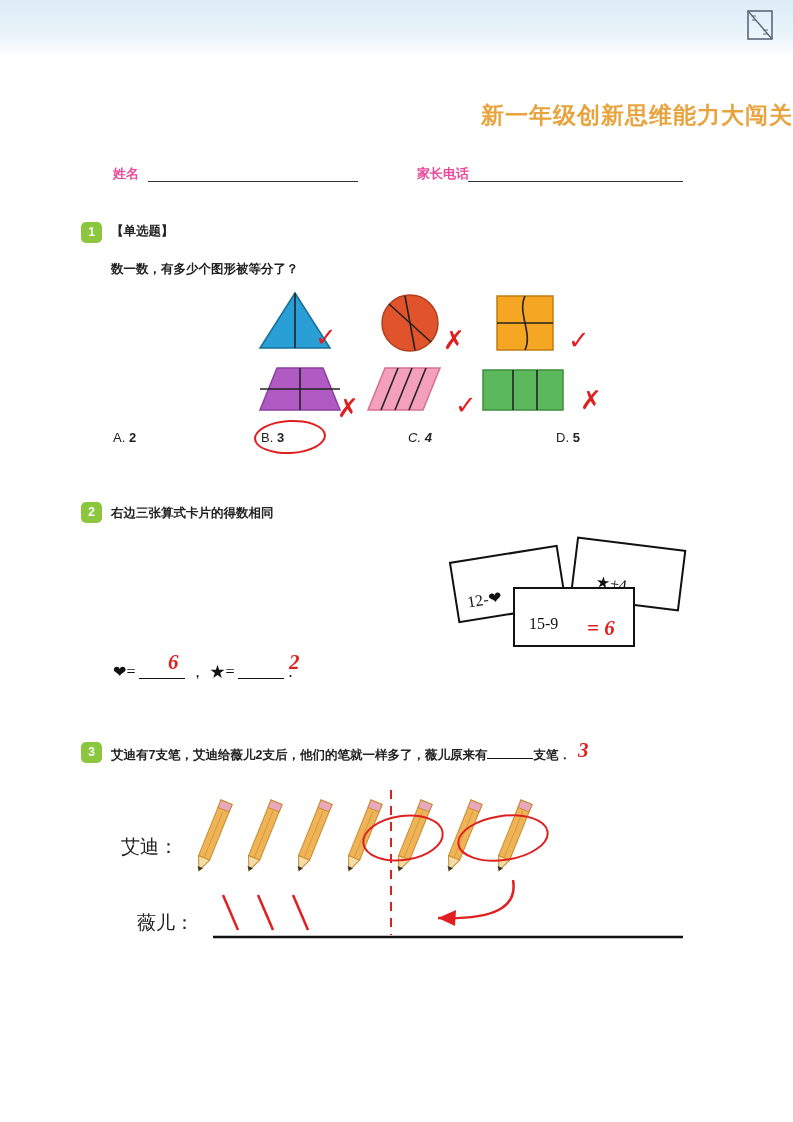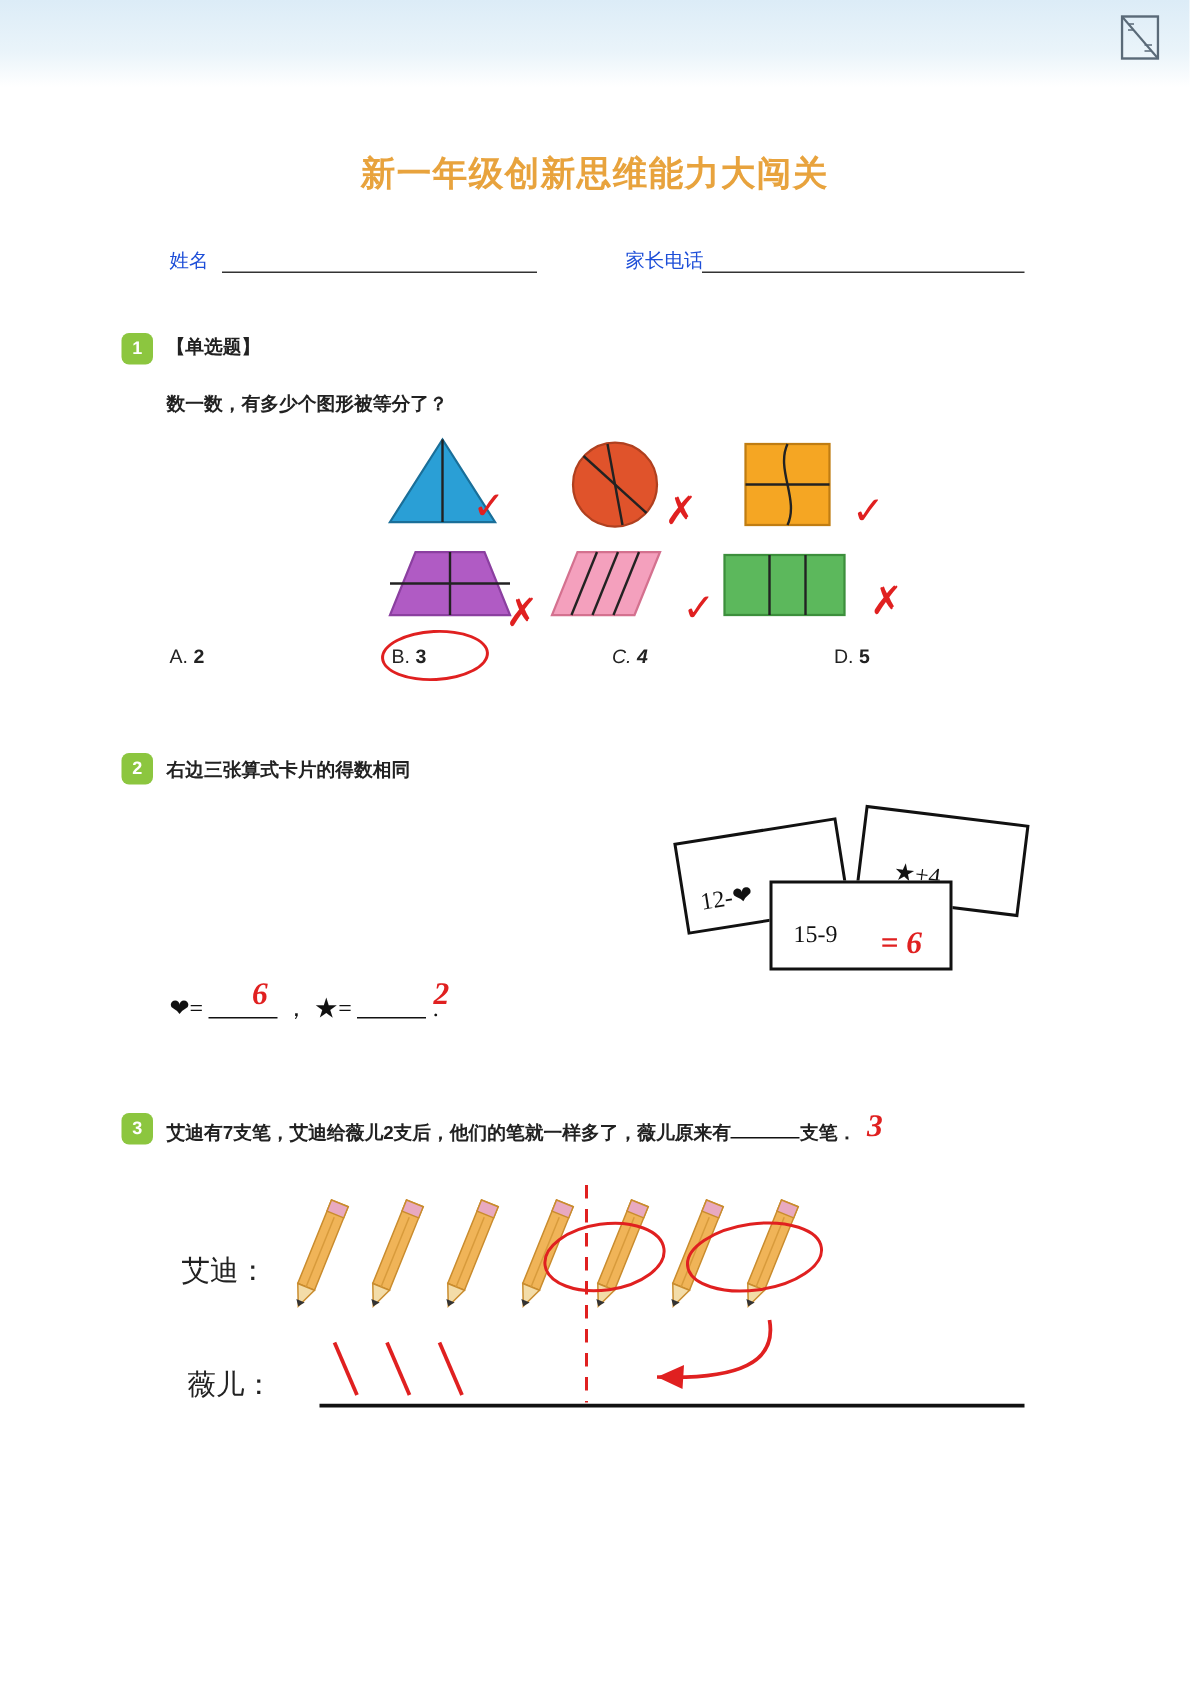--- a/index.html
+++ b/index.html
@@ -32,36 +32,36 @@
     right: 20px;
     width: 26px;
     height: 30px;
   }
   
   .doc-title {
     position: absolute;
     top: 100px;
     left: 0;
     width: 793px;
-    text-align: center;
+    text-align: right;
     font-size: 23px;
     font-weight: bold;
     color: #e8a33d;
     letter-spacing: 1px;
   }
   
   .name-row {
     position: absolute;
     top: 163px;
     left: 113px;
     width: 570px;
     height: 24px;
     font-size: 13px;
-    font-weight: normal;
-    color: #1d4ed8;
+    font-weight: bold;
+    color: #ec4899;
   }
   .name-label { position: absolute; left: 0; top: 2px; }
   .name-line {
     position: absolute;
     left: 35px; top: 18px;
     width: 210px;
     border-bottom: 1px solid #333;
   }
   .phone-label { position: absolute; left: 290px; top: 2px; padding-left: 14px; }
   .phone-line {
@@ -293,21 +293,21 @@
   </div>
 
   <div class="qnum q3-num">3</div>
   <div class="qtext q3-text">
     <span>艾迪有</span><span>7</span><span>支笔，艾迪给薇儿</span><span>2</span><span>支后，他们的笔就一样多了，薇儿原来有</span><span class="q3-blank" style="position:relative; display:inline-block; width:46px;"></span><span>支笔．</span>
   </div>
   <div class="hand" style="position:absolute; top:738px; left:578px;">3</div>
 
   <div class="pencil-area">
     <div class="row-label" style="top:28px; left:8px;margin-top:16px;">艾迪：</div>
-    <div class="row-label" style="top:120px; left:12px;">薇儿：</div>
+    <div class="row-label" style="top:120px; left:24px;">薇儿：</div>
 
     <svg width="580" height="170" viewBox="0 0 580 170">
       <g>
 
         <g transform="translate(108,10) rotate(22)">
           <rect x="0" y="0" width="12" height="60" fill="#f0b458" stroke="#c98c2e" stroke-width="1"></rect>
           <rect x="0" y="0" width="12" height="8" fill="#e8a9c0" stroke="#c98c2e" stroke-width="1"></rect>
           <polygon points="0,60 12,60 6,74" fill="#f3dca8" stroke="#c98c2e" stroke-width="1"></polygon>
           <polygon points="3,70 9,70 6,74" fill="#333"></polygon>
           <line x1="6" y1="10" x2="6" y2="60" stroke="#d89b3c" stroke-width="1"></line>

